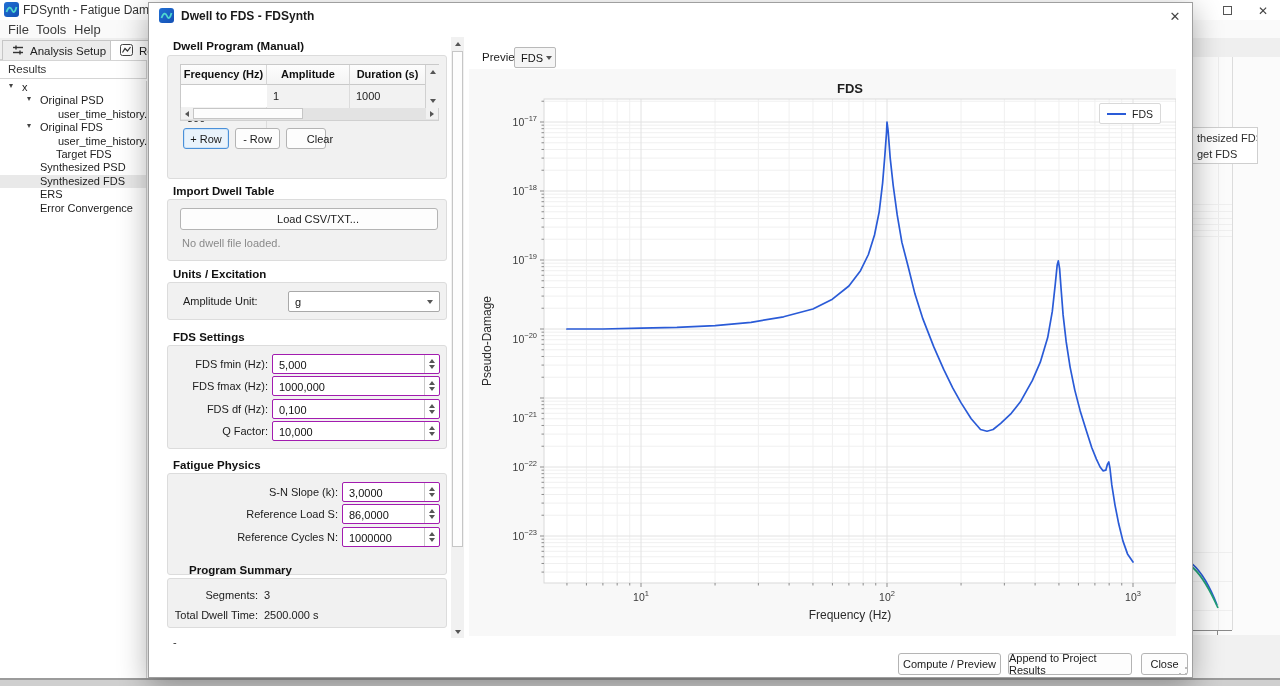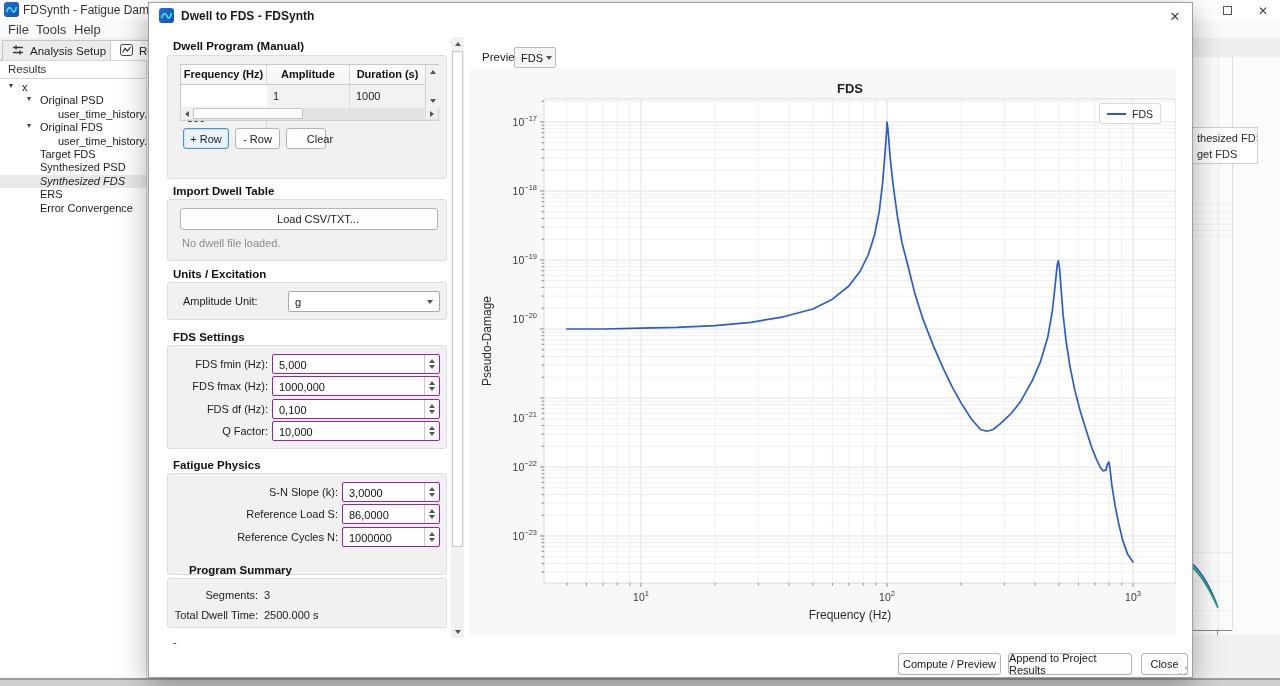--- a/index.html
+++ b/index.html
@@ -17,21 +17,21 @@
 #bw-close { left:1248px; top:2px; width:30px; height:17px; display:flex; align-items:center; justify-content:center; font-size:12px; color:#444; }
 #bw-menubar { left:0; top:20px; width:1280px; height:18px; background:#fafafa; }
 .menu-item { position:absolute; top:2px; font-size:13px; color:#3c3c3c; }
 #bw-tabrow { left:0; top:38px; width:1280px; height:22px; background:#efefef; border-bottom:1px solid #cfcfcf; }
 .tab { position:absolute; top:2px; height:20px; display:flex; align-items:center; gap:6px; padding:0 9px; font-size:11.5px; color:#222; border:1px solid #c6c6c6; border-bottom:none; }
 #tab-analysis { left:2px; background:#ececec; }
 #tab-results { left:110px; background:#ffffff; width:80px; }
 #bw-results-header { left:0; top:60px; width:147px; height:19px; background:#fff; border:1px solid #d5d5d5; border-left:none; font-size:11.5px; color:#333; padding:2px 0 0 8px; }
 #tree { left:0; top:81px; width:147px; height:597px; background:#fff; border-right:1px solid #d5d5d5; }
 .tree-row { position:absolute; left:0; width:146px; height:13px; font-size:11px; color:#1c1c1c; }
-.tree-row.selected { background:#e9e9e9;font-style:italic; }
+.tree-row.selected { background:#e9e9e9; }
 .tree-arrow { position:absolute; top:0px; font-size:8px; color:#444; }
 .tree-label { position:absolute; top:0px; white-space:nowrap; }
 
 
 #bw-right-fig { left:1193px; top:57px; width:87px; height:578px; background:#fbfbfb; }
 #bw-right-footer { left:1193px; top:635px; width:87px; height:43px; background:#f1f1f1; }
 .bw-grid-h { position:absolute; left:1193px; width:39px; height:1px; background:#efefef; }
 .bw-grid-v { position:absolute; top:57px; width:1px; height:573px; background:#ededed; }
 #bw-axis { left:1193px; top:630px; width:39px; height:1px; background:#8a8a8a; }
 #bw-tick { left:1217px; top:631px; width:1px; height:4px; background:#8a8a8a; }
@@ -165,21 +165,21 @@
         <span class="tree-label" style="left: 58px;">user_time_history...</span>
       </div>
       <div class="tree-row" style="top: 40.2px;">
         <span class="tree-arrow" style="left: 27px;">▾</span>
         <span class="tree-label" style="left: 40px;">Original FDS</span>
       </div>
       <div class="tree-row" style="top: 53.6px;">
         <span class="tree-label" style="left: 58px;">user_time_history...</span>
       </div>
       <div class="tree-row" style="top: 67px;">
-        <span class="tree-label" style="left: 40px;">Target FDS</span>
+        <span class="tree-label" style="left: 56px;">Target FDS</span>
       </div>
       <div class="tree-row" style="top: 80.4px;">
         <span class="tree-label" style="left: 40px;">Synthesized PSD</span>
       </div>
       <div class="tree-row selected" style="top: 93.8px;">
         <span class="tree-label" style="left: 40px;">Synthesized FDS</span>
       </div>
       <div class="tree-row" style="top: 107.2px;">
         <span class="tree-label" style="left: 40px;">ERS</span>
       </div>
@@ -579,21 +579,21 @@
     <div id="chart-ylabel">Pseudo-Damage</div>
     <div id="chart-xlabel">Frequency (Hz)</div>
     <div id="chart-legend">
       <div class="sample" id="legend-sample" style="background: rgb(42, 91, 215);"></div>
       <div class="lbl">FDS</div>
     </div>
     <div id="tick-layer">
         <div class="ytick" style="top: 111px;">10<sup>−17</sup></div>
         <div class="ytick" style="top: 180px;">10<sup>−18</sup></div>
         <div class="ytick" style="top: 249px;">10<sup>−19</sup></div>
-        <div class="ytick" style="top: 308px;">10<sup>−20</sup></div>
+        <div class="ytick" style="top: 328px;">10<sup>−20</sup></div>
         <div class="ytick" style="top: 387px; margin-top: 20px;">10<sup>−21</sup></div>
         <div class="ytick" style="top: 456px;">10<sup>−22</sup></div>
         <div class="ytick" style="top: 525px;">10<sup>−23</sup></div>
         <div class="xtick" style="left: 472px;">10<sup>1</sup></div>
         <div class="xtick" style="left: 718px;">10<sup>2</sup></div>
         <div class="xtick" style="left: 964px;">10<sup>3</sup></div>
       </div>
 
     <div class="btn" style="left:749px; top:650px; width:103px; height:22px;">Compute / Preview</div>
     <div class="btn" style="left:859px; top:650px; width:124px; height:22px;">Append to Project Results</div>

